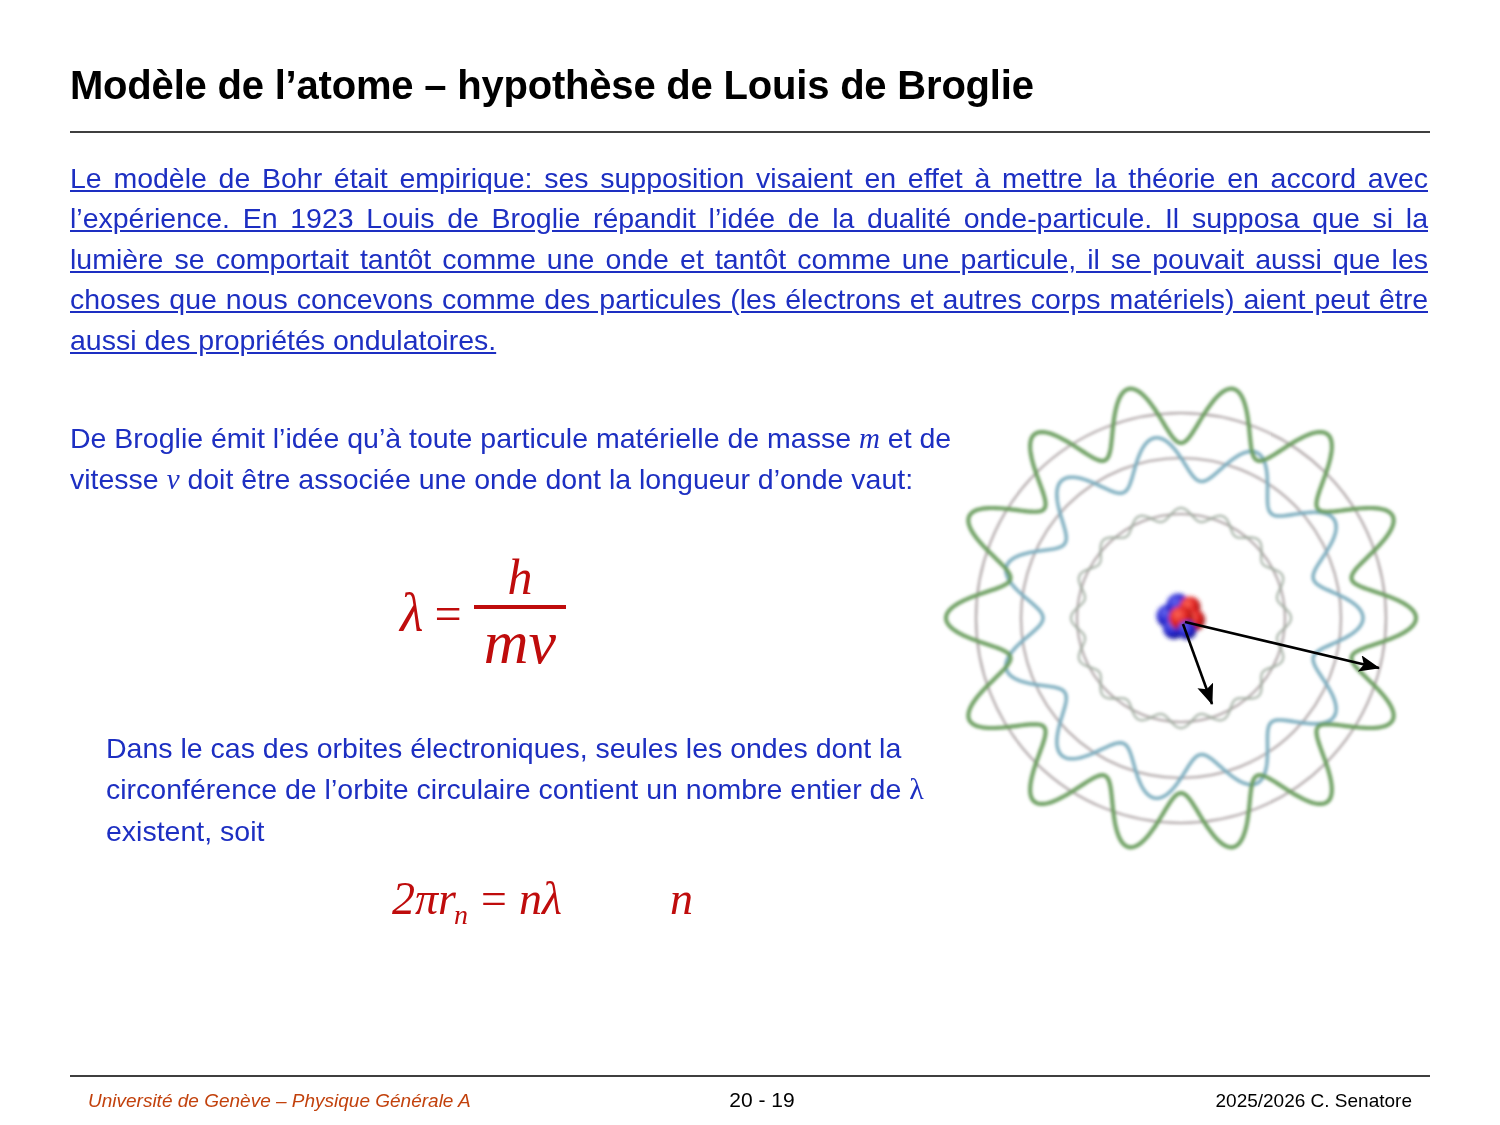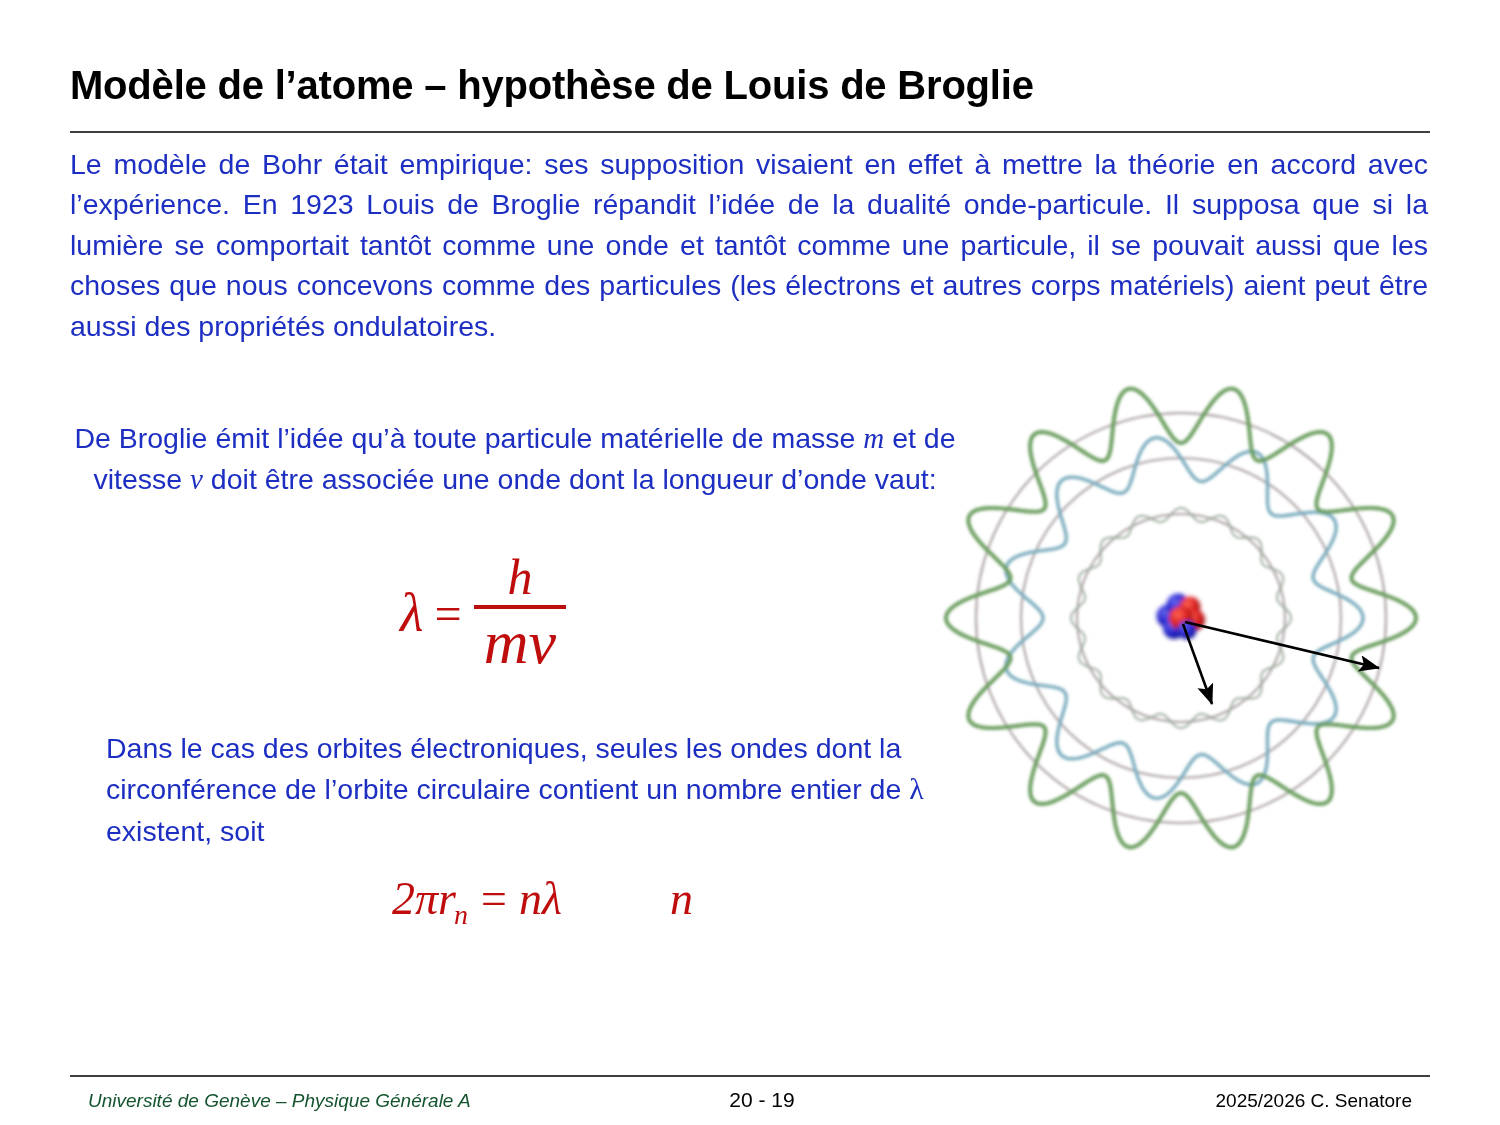--- a/index.html
+++ b/index.html
@@ -47,31 +47,32 @@
   
   .body-text {
     position: absolute;
     color: #1d2fc2;
     font-size: 28.5px;
     line-height: 1.42;
   }
 
   .para-main {
     left: 70px;
-    top: 144px;
+    top: 158px;
     width: 1358px;
     text-align: justify;
     text-justify: inter-word;
+    text-decoration: underline;
   }
 
   .para-two {
     left: 70px;
     top: 418px;
     width: 890px;
-    text-align: center;
+    text-align: left;
   }
 
   .para-three {
     left: 70px;
     top: 728px;
     width: 890px;
     text-align: left;
     margin-left: 36px;
   }
 
@@ -158,21 +159,21 @@
     width: 1360px;
     height: 0;
     border-top: 2px solid #3f3f3f;
   }
   .footer-left {
     position: absolute;
     left: 88px;
     top: 1090px;
     font-size: 19px;
     font-style: italic;
-    color: #14532d;
+    color: #c2410c;
     white-space: nowrap;
   }
   .footer-center {
     position: absolute;
     left: 0;
     top: 1088px;
     width: 1492px;
     text-align: center;
     font-size: 21px;
     color: #000000;

